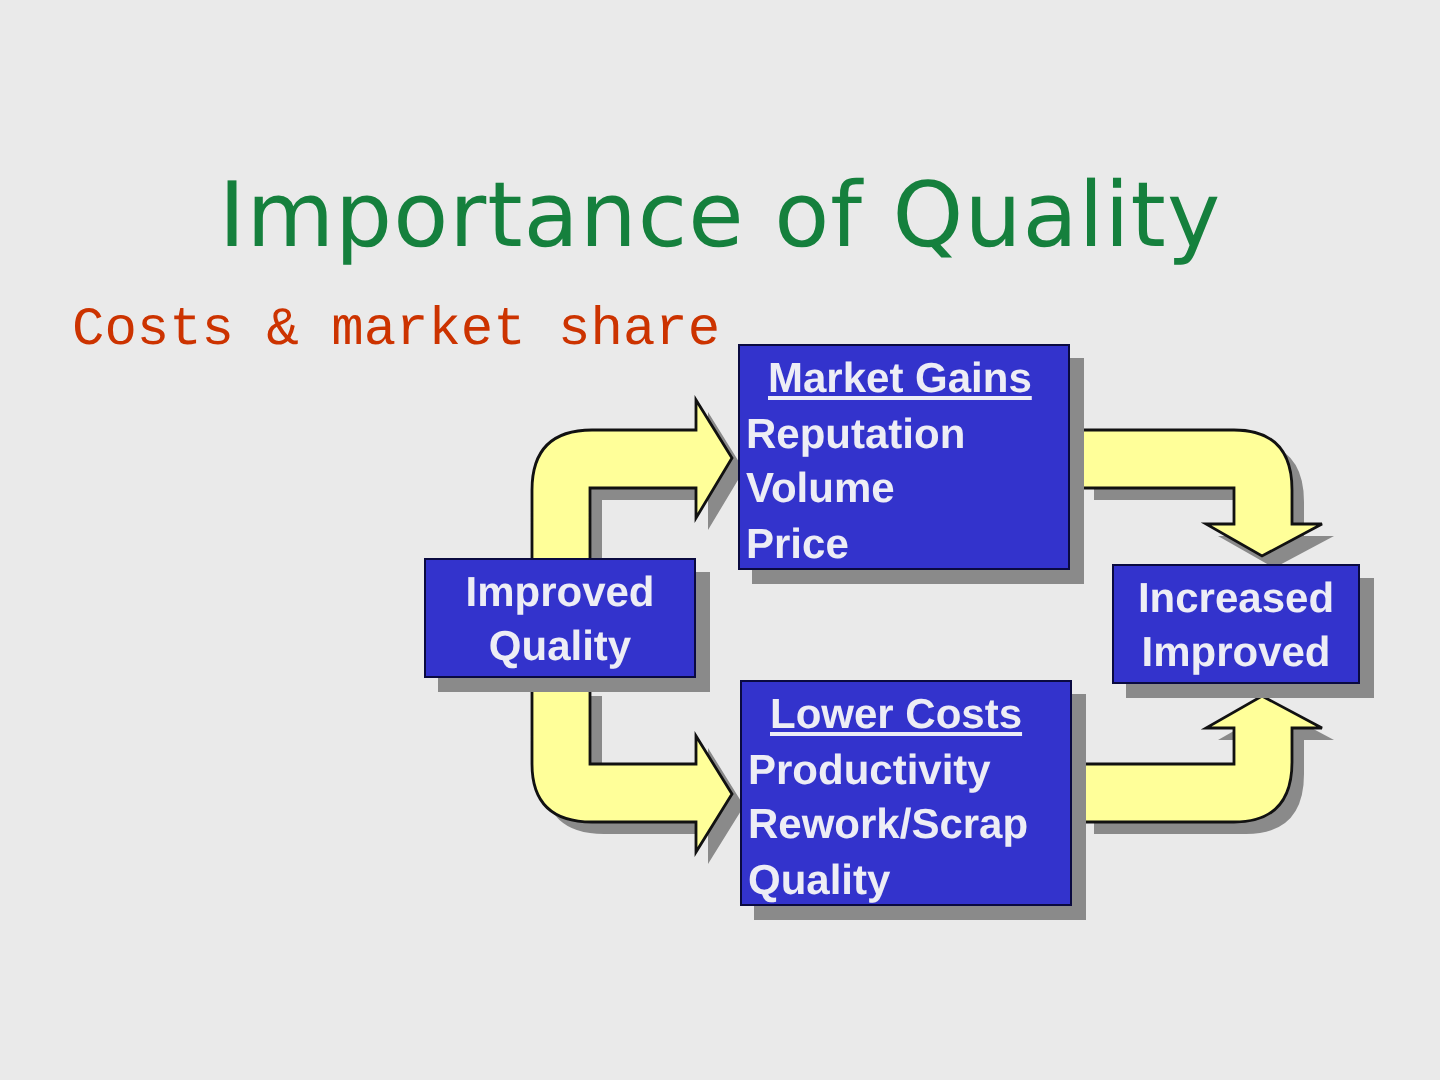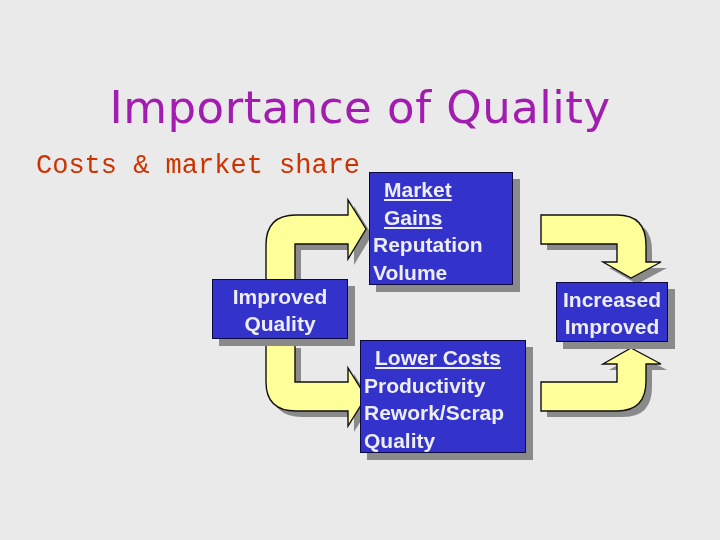--- a/index.html
+++ b/index.html
@@ -4,21 +4,21 @@
 <style>
   html, body { margin: 0; padding: 0; }
   body {
     width: 720px; height: 540px; overflow: hidden; position: relative;
     background: #EAEAEA;
     font-family: "Liberation Sans", sans-serif;
   }
   .title {
     position: absolute; left: 0; width: 720px; top: 78px;
     text-align: center; font-family: "DejaVu Sans", sans-serif;
-    font-size: 45px; color: #a21caf; letter-spacing: 0.5px; line-height: 60px;
+    font-size: 45px; color: #15803d; letter-spacing: 0.5px; line-height: 60px;
   }
   .subtitle {
     position: absolute; left: 36px; top: 148px;
     font-family: Liberation Mono, monospace; font-size: 27px; color: #CC3300;
     line-height: 36px; white-space: nowrap;
   }
   svg.arrows { position: absolute; left: 0; top: 0; }
   .box {
     position: absolute; box-sizing: border-box;
     background: #3333CC; border: 1.5px solid #0A0A40;
@@ -52,29 +52,30 @@
     <path d="M541,215 L617,215 Q646,215 646,245 L646,262 L661,262 L631,278 L603,262 L617,262 L617,244 L541,244 Z"></path>
     <path d="M541,411 L617,411 Q646,411 646,381 L646,364 L661,364 L631,348 L603,364 L617,364 L617,382 L541,382 Z"></path>
   </g>
 </svg>
 
 <div class="box center" style="left:212px; top:279px; width:136px; height:60px;">
   <span>Improved</span>
   <span>Quality</span>
 </div>
 
-<div class="box list" style="left:369px; top:172px; width:144px; height:113px;">
+<div class="box list" style="left:369px; top:172px; width:166px; height:113px;">
   <span class="head">Market Gains</span>
   <span class="item">Reputation</span>
   <span class="item">Volume</span>
+  <span class="item">Price</span>
 </div>
 
-<div class="box list" style="left:360px; top:340px; width:166px; height:113px;">
+<div class="box list" style="left:370px; top:340px; width:166px; height:113px;">
   <span class="head">Lower Costs</span>
   <span class="item">Productivity</span>
   <span class="item">Rework/Scrap</span>
   <span class="item">Quality</span>
 </div>
 
-<div class="box center" style="left:556px; top:282px; width:112px; height:60px;">
+<div class="box center" style="left:556px; top:282px; width:124px; height:60px;">
   <span>Increased</span>
   <span>Improved</span>
 </div>
 
 </body></html>

